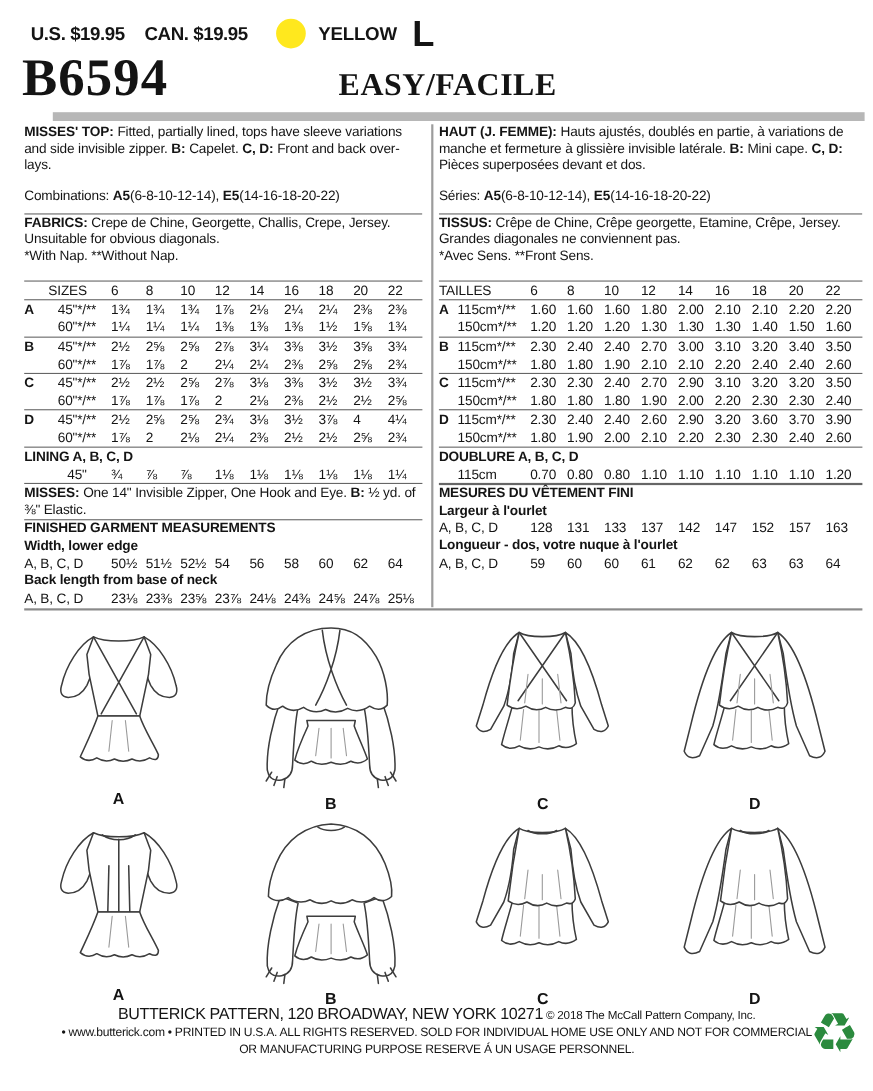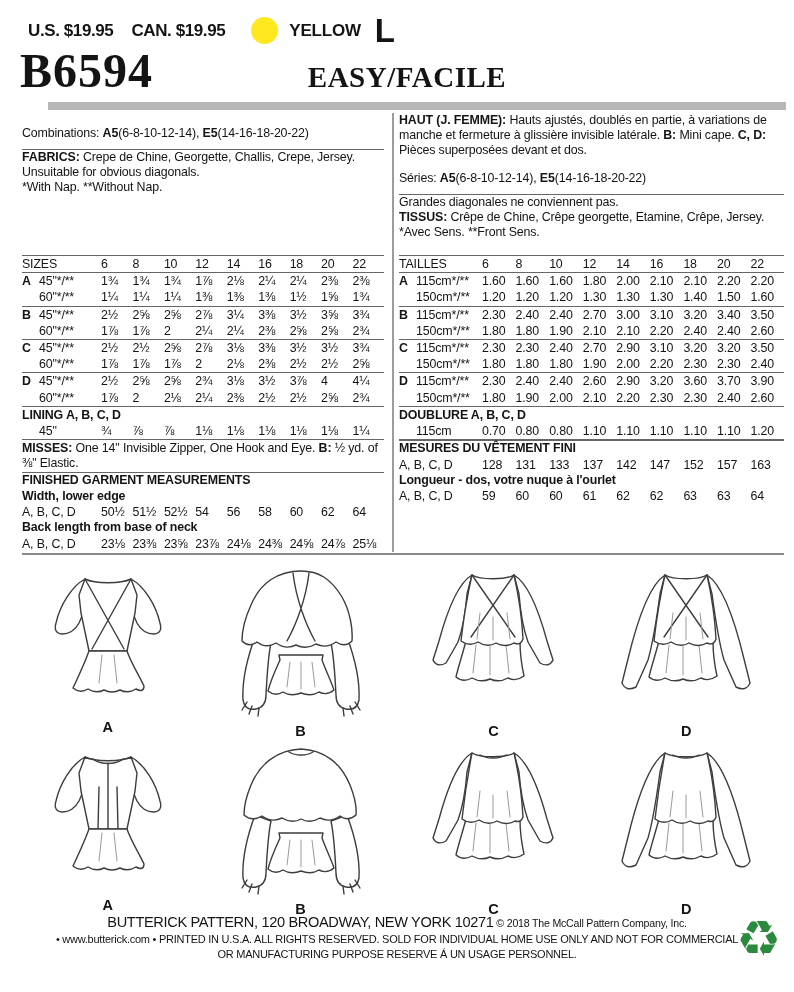--- a/index.html
+++ b/index.html
@@ -38,21 +38,21 @@
   .para { margin:0; }
   .para b { letter-spacing:-0.1px; }
   .mt { margin-top:13px; }
   .underl { border-bottom:1.2px solid #666; padding-bottom:8px; }
 
   
   .sztable { border-top:1.2px solid #666; }
   .trow { display:flex; white-space:nowrap; line-height:16.2px; }
   .tmark { width:17px; flex:none; font-weight:bold; }
   .tlabel { flex:none; }
-  .english .tlabel { width:62px; }
+  .english .tlabel { width:62px;text-align:center; }
   .french  .tlabel { width:66px; }
   .tcell { flex:1 1 0; }
   .thead { border-bottom:1.2px solid #666; }
   .thead .tmark { width:0; }
   .thead .tlabel { width:79px; }
   .french .thead .tlabel { width:83px; }
   .tgroup { border-bottom:1.2px solid #666; }
   .subhead { font-weight:bold; }
   .valrow { display:flex; white-space:nowrap; line-height:16px; }
   .vlabel { flex:none; }
@@ -98,20 +98,21 @@
     <div class="pattern-number">B6594</div>
     <div class="difficulty">EASY/FACILE</div>
   </div>
   <div class="gray-bar"></div>
 </header>
 
 <main class="columns">
 
   <section class="col english">
     <div class="intro">
+      <p class="para"><b>MISSES' TOP: </b>Fitted, partially lined, tops have sleeve variations and side invisible zipper. <b>B: </b>Capelet. <b>C, D: </b>Front and back over-lays.</p>
       <p class="para mt underl">Combinations: <b>A5</b>(6-8-10-12-14), <b>E5</b>(14-16-18-20-22)</p>
       <p class="para"><b>FABRICS: </b>Crepe de Chine, Georgette, Challis, Crepe, Jersey. Unsuitable for obvious diagonals.</p>
       <p class="para">*With Nap. **Without Nap.</p>
     </div>
     <div class="sztable">
         <div class="trow thead">
           <span class="tmark"></span>
           <span class="tlabel">SIZES</span>
           <span class="tcell">6</span>
           <span class="tcell">8</span>
@@ -283,22 +284,22 @@
         </div>
     </div>
   </section>
 
   <div class="vdivider"></div>
 
   <section class="col french">
     <div class="intro">
       <p class="para"><b>HAUT (J. FEMME): </b>Hauts ajustés, doublés en partie, à variations de manche et fermeture à glissière invisible latérale. <b>B: </b>Mini cape. <b>C, D: </b>Pièces superposées devant et dos.</p>
       <p class="para mt underl">Séries: <b>A5</b>(6-8-10-12-14), <b>E5</b>(14-16-18-20-22)</p>
+      <p class="para"><b>TISSUS: </b>Crêpe de Chine, Crêpe georgette, Etamine, Crêpe, Jersey.</p>
       <p class="para">Grandes diagonales ne conviennent pas.</p>
-      <p class="para"><b>TISSUS: </b>Crêpe de Chine, Crêpe georgette, Etamine, Crêpe, Jersey.</p>
       <p class="para">*Avec Sens. **Front Sens.</p>
     </div>
     <div class="sztable">
         <div class="trow thead">
           <span class="tmark"></span>
           <span class="tlabel">TAILLES</span>
           <span class="tcell">6</span>
           <span class="tcell">8</span>
           <span class="tcell">10</span>
           <span class="tcell">12</span>
@@ -432,20 +433,21 @@
             <span class="tcell">1.10</span>
             <span class="tcell">1.10</span>
             <span class="tcell">1.10</span>
             <span class="tcell">1.10</span>
             <span class="tcell">1.20</span>
           </div>
         </div>
       </div>
     <div class="sec-rule">
       <div class="bold-line">MESURES DU VÊTEMENT FINI</div>
+      <div class="bold-line">Largeur à l'ourlet</div>
       <div class="valrow">
           <span class="vlabel">A, B, C, D</span>
           <span class="vcell">128</span>
           <span class="vcell">131</span>
           <span class="vcell">133</span>
           <span class="vcell">137</span>
           <span class="vcell">142</span>
           <span class="vcell">147</span>
           <span class="vcell">152</span>
           <span class="vcell">157</span>

